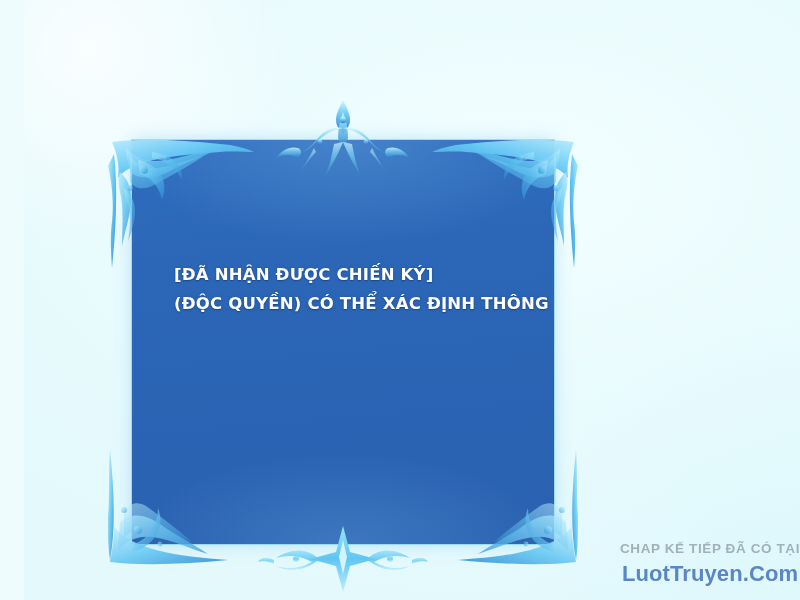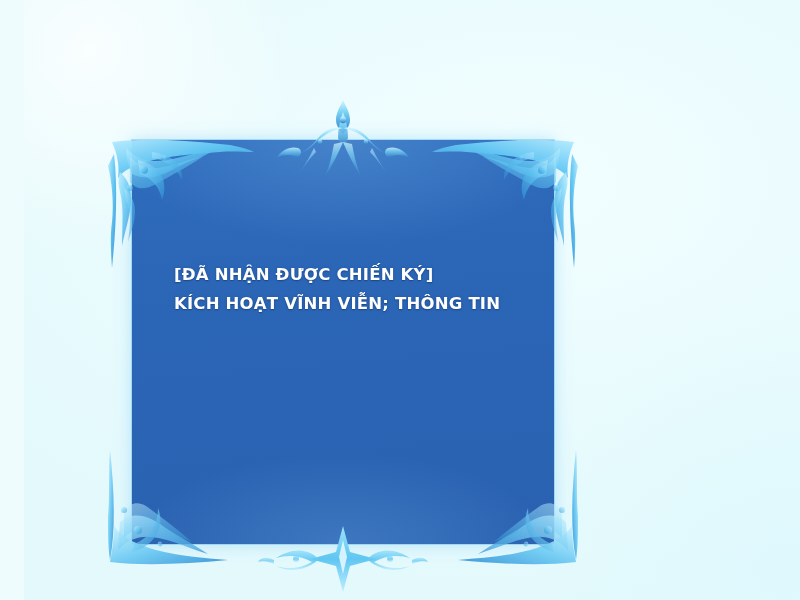--- a/index.html
+++ b/index.html
@@ -283,19 +283,23 @@
           <path d="M16 34 C8 30 2 32 0 36 C6 34 12 36 16 38 Z" opacity="0.7"></path>
           <path d="M154 34 C162 30 168 32 170 36 C164 34 158 36 154 38 Z" opacity="0.7"></path>
           <circle cx="38" cy="33" r="3" opacity="0.8"></circle>
           <circle cx="132" cy="33" r="3" opacity="0.8"></circle>
         </g>
       </svg>
     </div>
 
     <div id="message">
       <span class="line">[ĐÃ NHẬN ĐƯỢC CHIẾN KÝ]</span>
-      <span class="line">KÍCH HOẠT VĨNH VIỄN; THÔNG TIN</span>
+      <span class="line">(ĐỘC QUYỀN) CÓ THỂ XÁC ĐỊNH THÔNG</span>
     </div>
 
   </div>
 
+  <div id="watermark">
+    <span id="wm-top">CHAP KẾ TIẾP ĐÃ CÓ TẠI</span>
+    <span id="wm-brand">LuotTruyen.Com</span>
+  </div>
 
 </div>
 
 </body></html>

